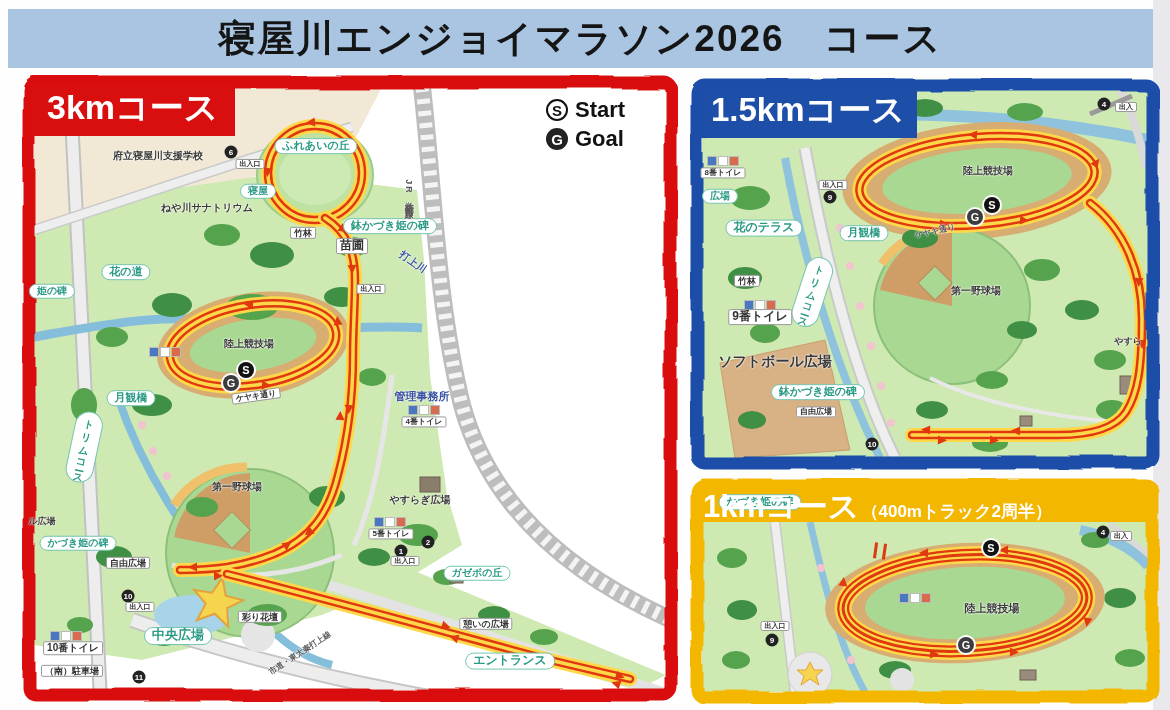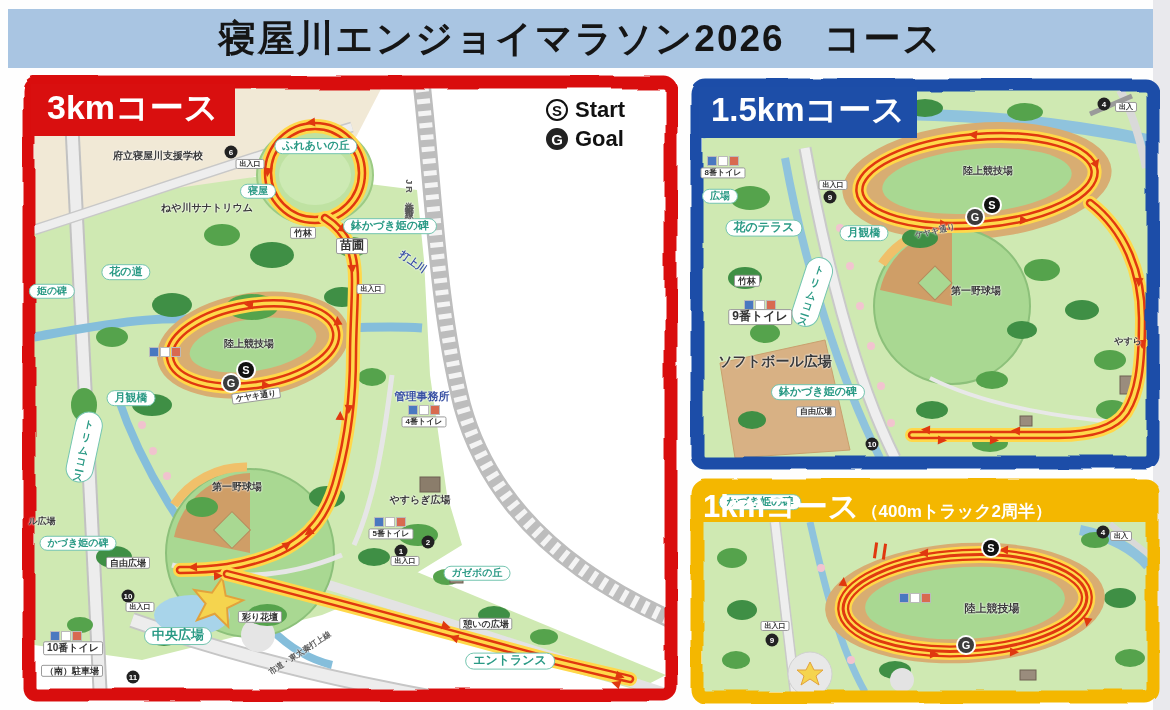--- a/index.html
+++ b/index.html
@@ -431,21 +431,21 @@
       <div class="lbl dim" style="left: 300px; top: 653px; transform: translate(-50%, -50%) rotate(-33deg); font-size: 8px;">市道・東太秦打上線</div>
       <div class="lbl box" style="left: 486px; top: 624px; transform: translate(-50%, -50%); font-size: 9px;">憩いの広場</div>
       <div class="lbl pill" style="left: 510px; top: 661px; transform: translate(-50%, -50%); font-size: 12px;">エントランス</div>
       <div class="lbl icons" style="left: 66px; top: 636px; transform: translate(-50%, -50%);">
         <i></i>
         <i></i>
         <i></i>
       </div>
       <div class="lbl box" style="left: 66px; top: 648px; transform: translate(-50%, -50%); font-size: 10px; margin-left: 7px;">10番トイレ</div>
       <div class="lbl box" style="left: 72px; top: 671px; transform: translate(-50%, -50%); font-size: 9px;">（南）駐車場</div>
-      <div class="lbl circled" style="left: 133px; top: 677px; transform: translate(-50%, -50%);">11</div>
+      <div class="lbl circled" style="left: 139px; top: 677px; transform: translate(-50%, -50%);">11</div>
       <div class="lbl icons" style="left: 723px; top: 161px; transform: translate(-50%, -50%);">
         <i></i>
         <i></i>
         <i></i>
       </div>
       <div class="lbl box" style="left: 723px; top: 173px; transform: translate(-50%, -50%); font-size: 8px;">8番トイレ</div>
       <div class="lbl pill" style="left: 720px; top: 196px; transform: translate(-50%, -50%); font-size: 10px;">広場</div>
       <div class="lbl box" style="left: 833px; top: 185px; transform: translate(-50%, -50%); font-size: 7px;">出入口</div>
       <div class="lbl circled" style="left: 830px; top: 197px; transform: translate(-50%, -50%);">9</div>
       <div class="lbl pill" style="left: 764px; top: 228px; transform: translate(-50%, -50%); font-size: 12px;">花のテラス</div>

